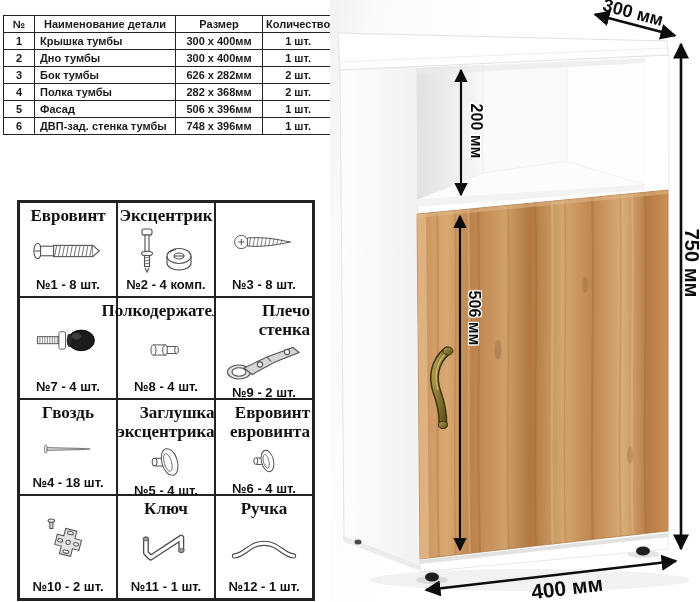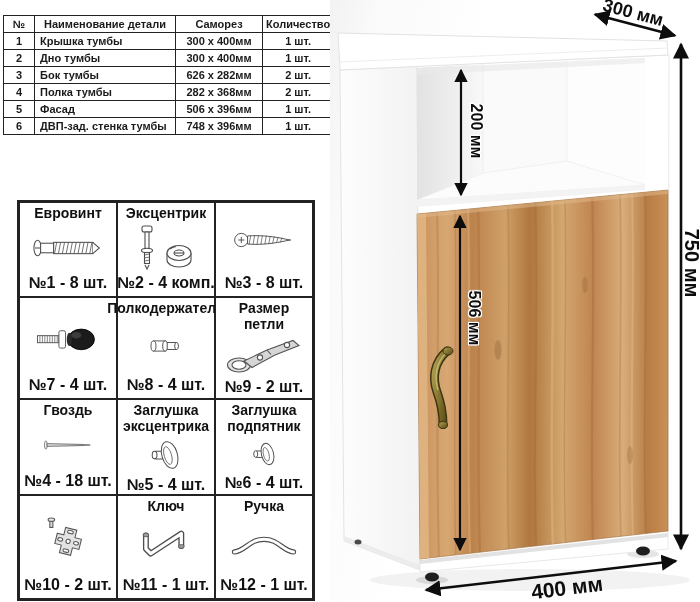--- a/index.html
+++ b/index.html
@@ -25,23 +25,23 @@
     position:absolute;left:17px;top:200px;
     display:grid;grid-template-columns:98px 98px 98px;
     grid-template-rows:95px 102px 96px 104px;
     border:2px solid #222;background:#222;grid-gap:0;
   }
   .hw-cell{
     background:#fff;border:1px solid #222;
     display:flex;flex-direction:column;align-items:center;justify-content:space-between;
     padding:3px 2px 4px 2px;box-sizing:border-box;
   }
-  .hw-title{font-size:14px;font-weight:bold;text-align:center;line-height:1.12;color:#111;}
+  .hw-title{font-size:17px;font-weight:bold;text-align:right;line-height:1.12;color:#111;font-family:Liberation Serif, serif;}
   .hw-icon{flex:1;display:flex;align-items:center;justify-content:center;width:100%;}
-  .hw-count{font-size:16px;font-weight:bold;color:#111;white-space:nowrap;}
+  .hw-count{font-size:13px;font-weight:bold;color:#111;white-space:nowrap;}
   
   .cabinet-area{
     position:absolute;left:330px;top:0;width:370px;height:602px;
     background:linear-gradient(100deg,#f2f2f2 0%,#fafafa 10%,#ffffff 35%);
   }
   .cabinet-area svg{position:absolute;left:0;top:0;}
   .dim{
     position:absolute;font-weight:bold;color:#0d0d0d;white-space:nowrap;
     transform-origin:center center;
   }
@@ -57,21 +57,21 @@
 </head>
 <body>
 
 <div>
 
   <table class="parts-table">
     <thead>
       <tr>
         <th class="c-num">№</th>
         <th class="c-name">Наименование детали</th>
-        <th class="c-size">Саморез</th>
+        <th class="c-size">Размер</th>
         <th class="c-qty">Количество</th>
       </tr>
     </thead>
     <tbody>
       <tr>
         <td>1</td>
         <td class="t-name">Крышка тумбы</td>
         <td>300 x 400мм</td>
         <td>1 шт.</td>
       </tr>
@@ -224,21 +224,21 @@
             <ellipse cx="42" cy="23" rx="3.2" ry="6.5"></ellipse>
             <rect x="44.5" y="18.5" width="12" height="9"></rect>
             <ellipse cx="56.5" cy="23" rx="2.4" ry="4.5"></ellipse>
           </g>
         </svg>
       </div>
       <div class="hw-count">№8 - 4 шт.</div>
     </div>
 
     <div class="hw-cell">
-      <div class="hw-title">Размер петли</div>
+      <div class="hw-title">Плечо стенка</div>
       <div class="hw-icon">
         <svg width="86" height="46" viewBox="0 0 86 46">
           <g stroke="#555" stroke-width="1.1">
             <ellipse cx="18" cy="33" rx="11.5" ry="7" fill="#e2e2e2"></ellipse>
             <ellipse cx="18" cy="33" rx="7" ry="4.2" fill="#fff"></ellipse>
             <path d="M23,29 L46,18 L72,8.5 L78,13.5 L54,23 L31,35.5 Z" fill="#d6d6d6"></path>
             <line x1="46" y1="18" x2="50" y2="22.5"></line>
             <circle cx="66" cy="13" r="2.6" fill="#fff"></circle>
             <circle cx="39" cy="25.5" r="2.6" fill="#fff"></circle>
           </g>
@@ -272,21 +272,21 @@
               <ellipse cx="47" cy="23" rx="8.5" ry="15"></ellipse>
               <ellipse cx="45" cy="23" rx="4" ry="10" fill="none" stroke-width="0.8"></ellipse>
             </g>
           </g>
         </svg>
       </div>
       <div class="hw-count">№5 - 4 шт.</div>
     </div>
 
     <div class="hw-cell">
-      <div class="hw-title">Заглушка подпятник</div>
+      <div class="hw-title">Евровинт евровинта</div>
       <div class="hw-icon">
         <svg width="86" height="40" viewBox="0 0 86 46">
           <g stroke="#4d4d4d" stroke-width="1.1" fill="#fff">
             <rect x="33" y="19.5" width="9" height="7.5" rx="2"></rect>
             <ellipse cx="33.5" cy="23" rx="2.3" ry="3.8"></ellipse>
             <g transform="rotate(-14 47 23)">
               <ellipse cx="47" cy="23" rx="7" ry="12.5"></ellipse>
               <ellipse cx="45.5" cy="23" rx="3.2" ry="8" fill="none" stroke-width="0.8"></ellipse>
             </g>
           </g>

